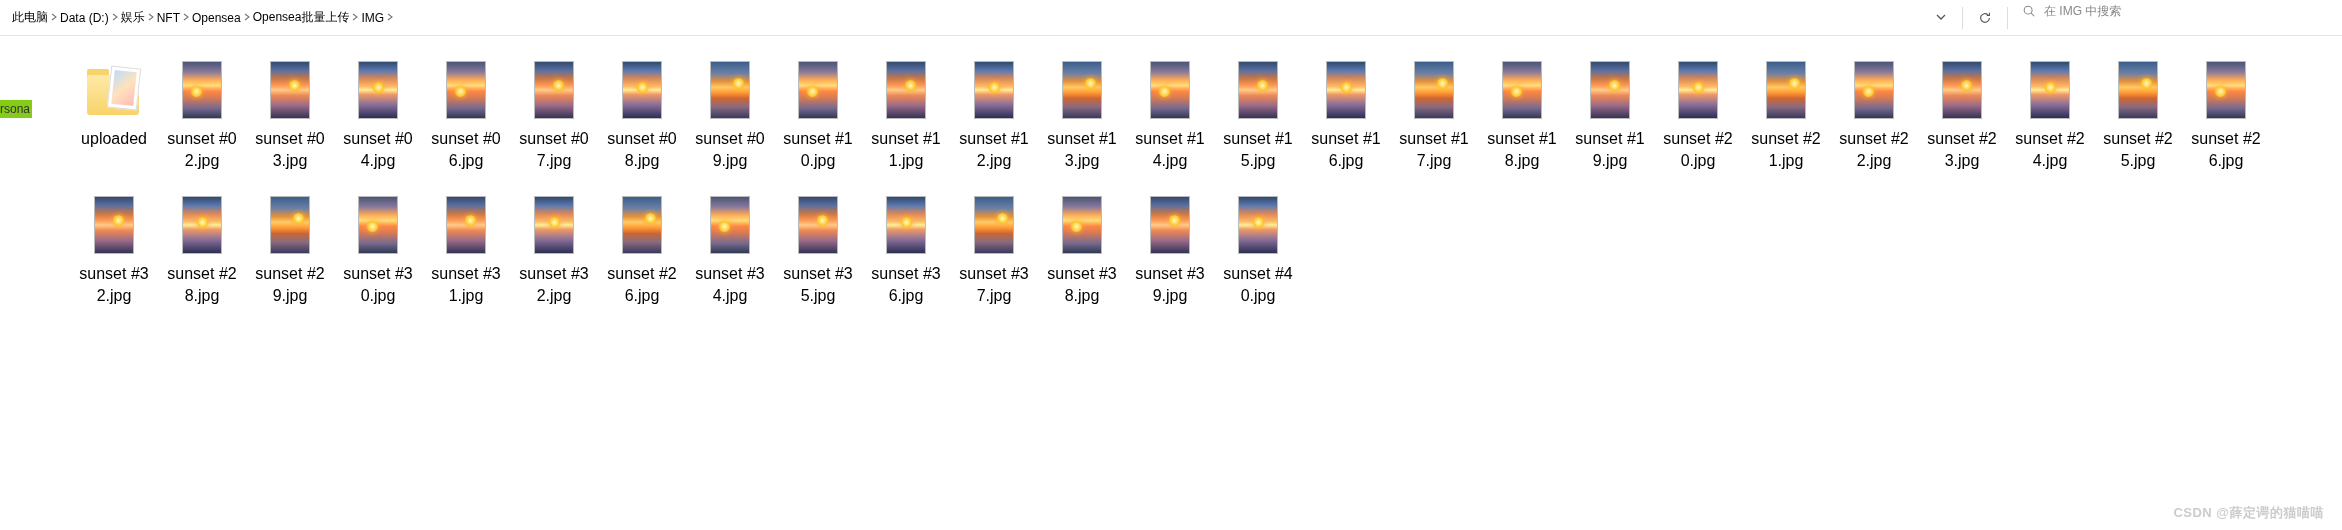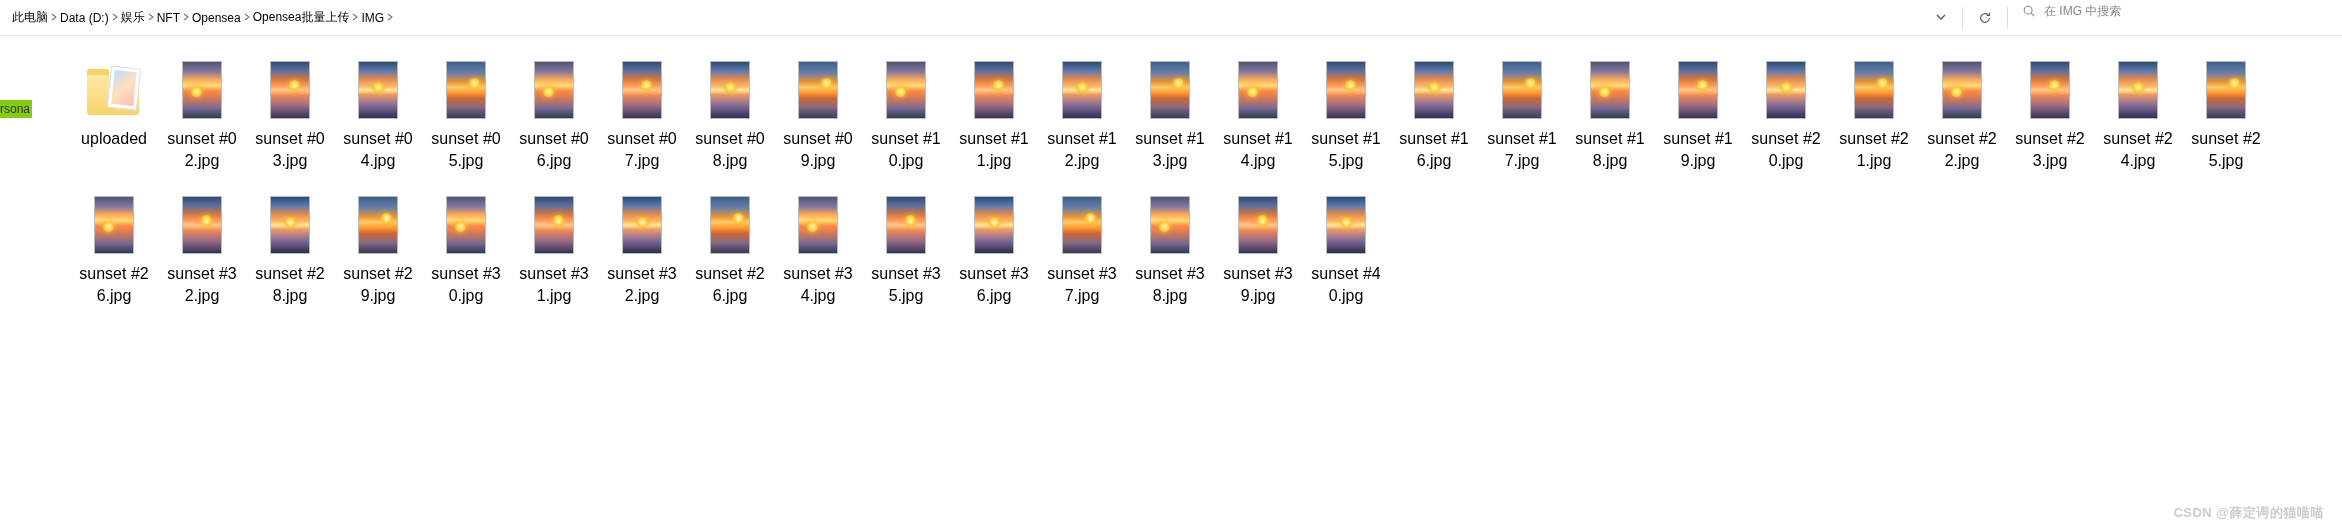--- a/index.html
+++ b/index.html
@@ -276,28 +276,20 @@
     <div class="item">
     <div class="thumb-wrap">
       <div class="img-thumb v4">
           <div class="sun p1"></div>
         </div>
     </div>
     <div class="fname">sunset #04.jpg</div>
     </div>
     <div class="item">
     <div class="thumb-wrap">
-      <div class="img-thumb ">
-          <div class="sun p2"></div>
-        </div>
-    </div>
-    <div class="fname">sunset #05.jpg</div>
-    </div>
-    <div class="item">
-    <div class="thumb-wrap">
       <div class="img-thumb v2">
           <div class="sun p3"></div>
         </div>
     </div>
     <div class="fname">sunset #06.jpg</div>
     </div>
     <div class="item">
     <div class="thumb-wrap">
       <div class="img-thumb v3">
           <div class="sun p4"></div>

